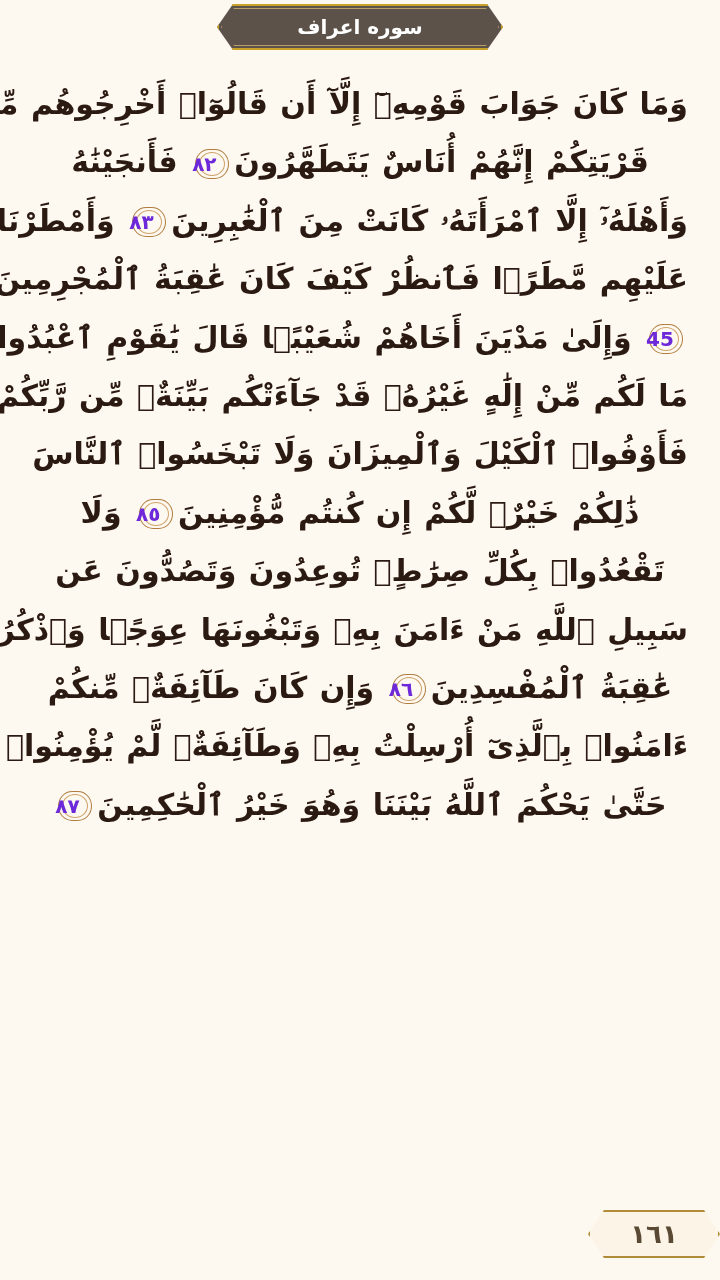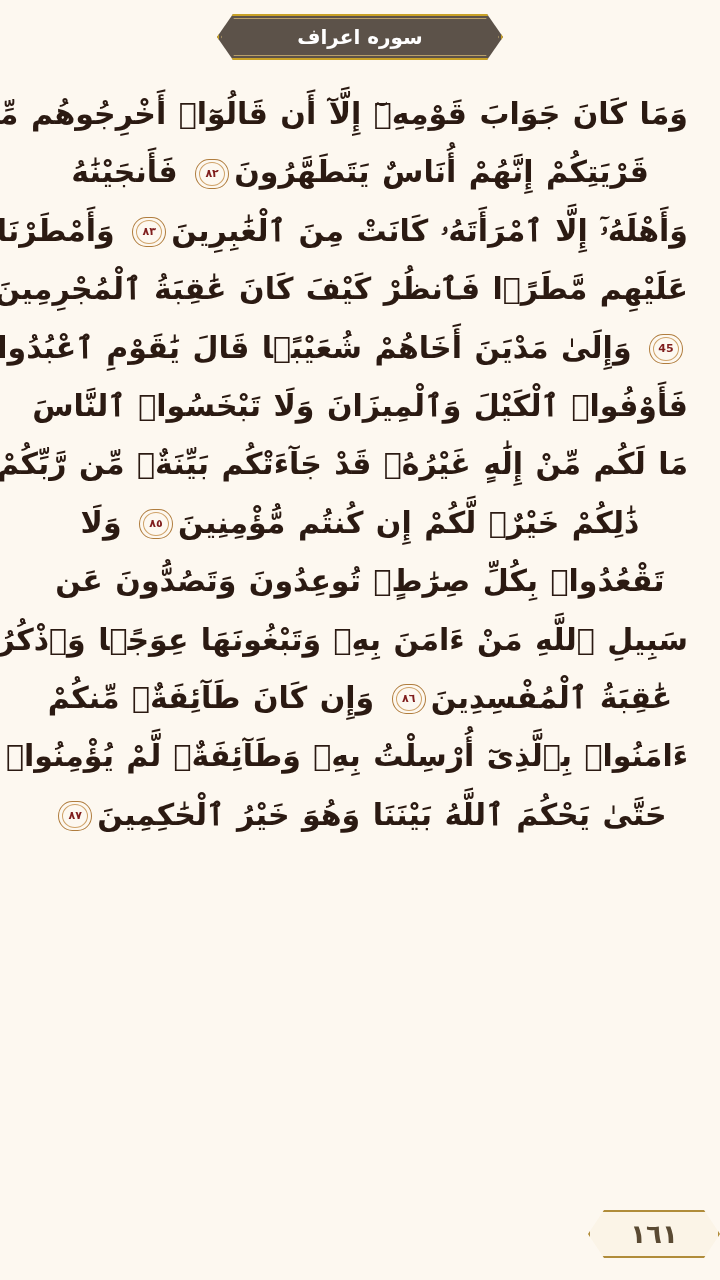--- a/index.html
+++ b/index.html
@@ -20,21 +20,21 @@
     background: #fdf8f0;
     position: relative;
     box-sizing: border-box;
     display: flex;
     flex-direction: column;
     align-items: center;
   }
 
   
   .surah-header {
-    margin-top: 14px;
+    margin-top: 4px;
     width: 286px;
     height: 46px;
     position: relative;
     display: flex;
     align-items: center;
     justify-content: center;
   }
   .surah-plate {
     position: absolute;
     left: 0; top: 0;
@@ -89,23 +89,23 @@
     text-align: center;
     margin-bottom: 2px;
     font-weight: bold;
   }
   .ayah-num {
     display: inline-block;
     position: relative;
     width: 40px;
     height: 34px;
     line-height: 34px;
-    text-align: center;
-    font-size: 11px;
-    color: #7f1d1d;
+    text-align: left;
+    font-size: 20px;
+    color: #6d28d9;
     font-family: "DejaVu Sans", sans-serif;
     vertical-align: middle;
     margin: 0 2px;
   }
   .ayah-num::before {
     content: "";
     position: absolute;
     left: 3px; top: 2px;
     width: 34px; height: 30px;
     border: 1.6px solid #b07d3e;
@@ -176,22 +176,22 @@
     <div class="surah-plate-inner"></div>
     <div class="surah-title">سوره اعراف</div>
   </div>
 
   <div class="quran-body" id="quran-body">
       <div class="line"><span>وَمَا كَانَ جَوَابَ قَوْمِهِۦٓ إِلَّآ أَن قَالُوٓا۟ أَخْرِجُوهُم مِّن</span></div>
       <div class="line"><span>قَرْيَتِكُمْ إِنَّهُمْ أُنَاسٌ يَتَطَهَّرُونَ</span><span class="ayah-num"><span>٨٢</span></span><span> فَأَنجَيْنَٰهُ</span></div>
       <div class="line"><span>وَأَهْلَهُۥٓ إِلَّا ٱمْرَأَتَهُۥ كَانَتْ مِنَ ٱلْغَٰبِرِينَ</span><span class="ayah-num"><span>٨٣</span></span><span> وَأَمْطَرْنَا</span></div>
       <div class="line"><span>عَلَيْهِم مَّطَرًۭا فَٱنظُرْ كَيْفَ كَانَ عَٰقِبَةُ ٱلْمُجْرِمِينَ</span></div>
       <div class="line"><span class="ayah-num"><span>45</span></span><span> وَإِلَىٰ مَدْيَنَ أَخَاهُمْ شُعَيْبًۭا قَالَ يَٰقَوْمِ ٱعْبُدُوا۟ ٱللَّهَ</span></div>
+      <div class="line"><span>مَا لَكُم مِّنْ إِلَٰهٍ غَيْرُهُۥ قَدْ جَآءَتْكُم بَيِّنَةٌۭ مِّن رَّبِّكُمْ</span></div>
       <div class="line"><span>فَأَوْفُوا۟ ٱلْكَيْلَ وَٱلْمِيزَانَ وَلَا تَبْخَسُوا۟ ٱلنَّاسَ</span></div>
-      <div class="line"><span>مَا لَكُم مِّنْ إِلَٰهٍ غَيْرُهُۥ قَدْ جَآءَتْكُم بَيِّنَةٌۭ مِّن رَّبِّكُمْ</span></div>
       <div class="line"><span>ذَٰلِكُمْ خَيْرٌۭ لَّكُمْ إِن كُنتُم مُّؤْمِنِينَ</span><span class="ayah-num"><span>٨٥</span></span><span> وَلَا</span></div>
       <div class="line"><span>تَقْعُدُوا۟ بِكُلِّ صِرَٰطٍۢ تُوعِدُونَ وَتَصُدُّونَ عَن</span></div>
       <div class="line"><span>سَبِيلِ ٱللَّهِ مَنْ ءَامَنَ بِهِۦ وَتَبْغُونَهَا عِوَجًۭا وَٱذْكُرُوٓا۟</span></div>
       <div class="line"><span>عَٰقِبَةُ ٱلْمُفْسِدِينَ</span><span class="ayah-num"><span>٨٦</span></span><span> وَإِن كَانَ طَآئِفَةٌۭ مِّنكُمْ</span></div>
       <div class="line"><span>ءَامَنُوا۟ بِٱلَّذِىٓ أُرْسِلْتُ بِهِۦ وَطَآئِفَةٌۭ لَّمْ يُؤْمِنُوا۟ فَٱصْبِرُوا۟</span></div>
       <div class="line"><span>حَتَّىٰ يَحْكُمَ ٱللَّهُ بَيْنَنَا وَهُوَ خَيْرُ ٱلْحَٰكِمِينَ</span><span class="ayah-num"><span>٨٧</span></span></div>
     </div>
 
   <div class="page-footer">
     <div class="page-plate">

